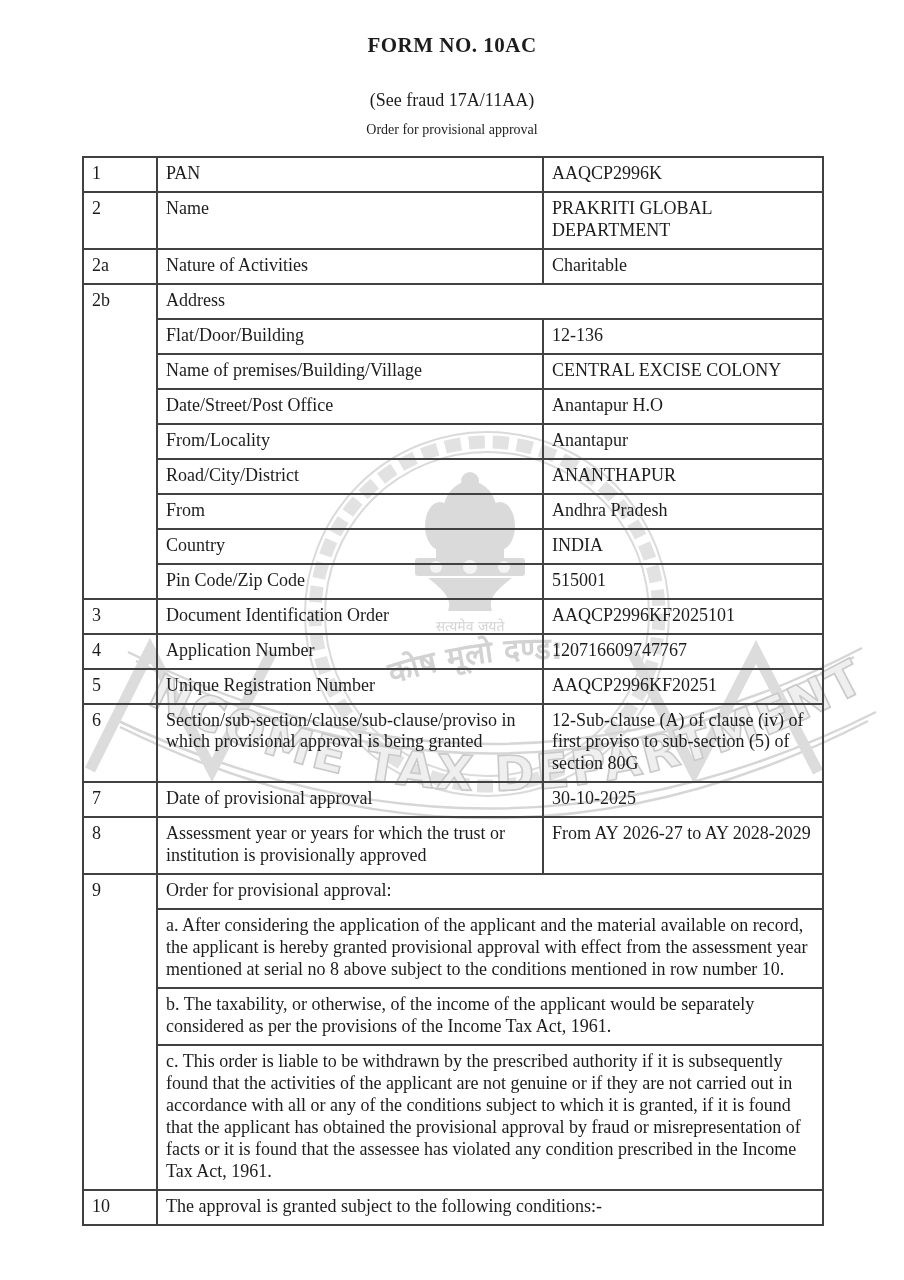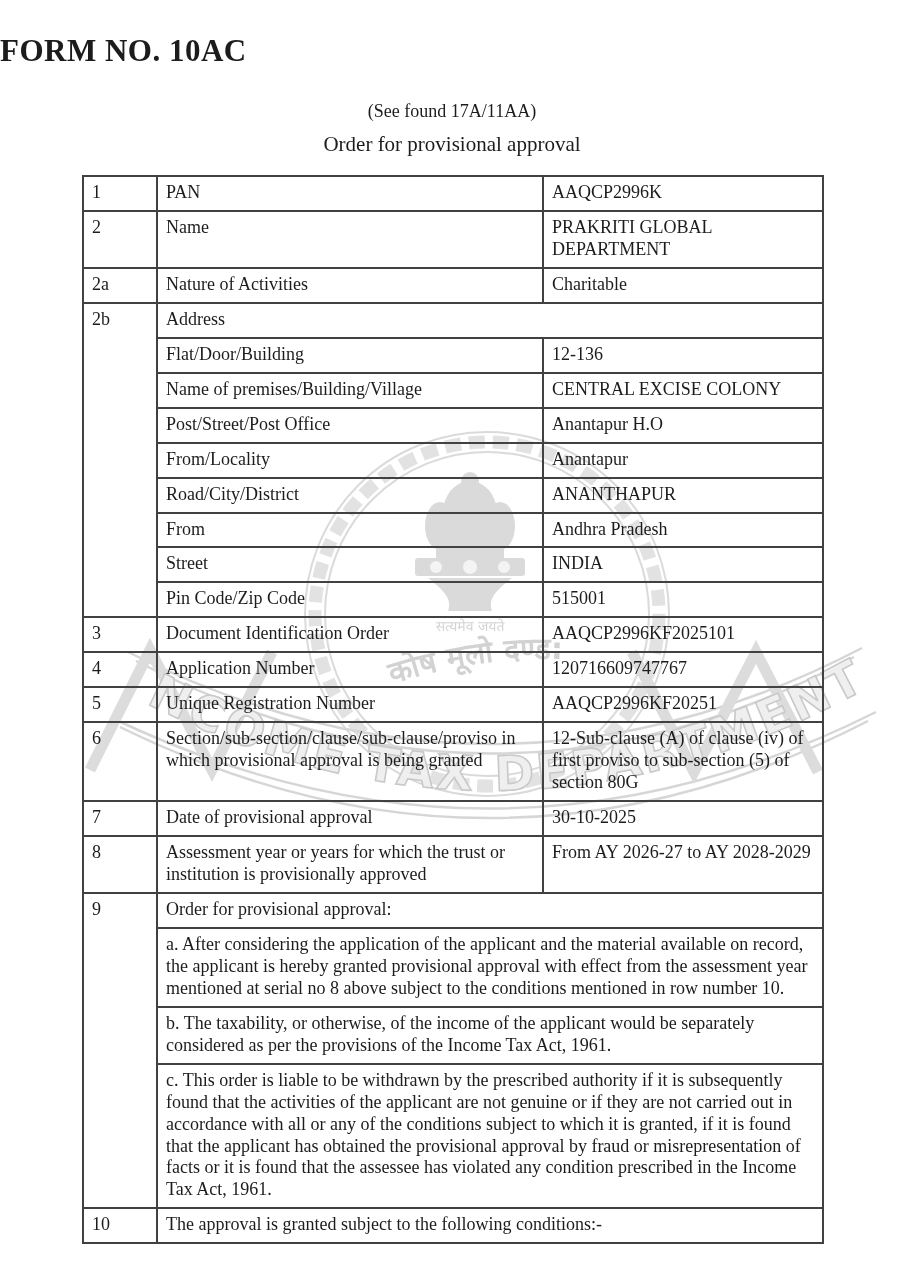--- a/index.html
+++ b/index.html
@@ -7,28 +7,28 @@
     width:904px;height:1280px;overflow:hidden;background:#ffffff;
     font-family:"Liberation Serif","DejaVu Serif",serif;color:#1c1c1c;
   }
   .page{position:relative;width:904px;height:1280px;}
   .watermark{
     position:absolute;left:0;top:0;width:904px;height:1280px;
     z-index:0;pointer-events:none;
   }
   .content{position:relative;z-index:1;}
   .form-title{
-    font-size:31px;font-weight:bold;letter-spacing:.5px;
+    text-align:center;font-size:21px;font-weight:bold;letter-spacing:.5px;
     margin:0;padding-top:34px;line-height:1.1;
   }
   .form-rule{
     text-align:center;font-size:18px;margin:34px 0 0 0;line-height:1.1;
   }
   .form-subtitle{
-    text-align:center;font-size:21px;margin:11px 0 0 0;line-height:1.1;
+    text-align:center;font-size:14px;margin:11px 0 0 0;line-height:1.1;
   }
   table.approval{
     margin:19px 0 0 82px;width:740px;table-layout:fixed;
     border-collapse:collapse;font-size:18px;line-height:1.22;
     background:transparent;
   }
   table.approval td{
     border:2px solid #414141;vertical-align:top;
     padding:5px 7px 6px 8px;background:transparent;
     word-wrap:break-word;
@@ -80,21 +80,21 @@
       <path d="M632 652 L694 772 L756 652 L818 772" stroke-width="11" stroke="#dcdcdc"></path>
     </g>
     <path id="wm-ribbon-path" d="M140 700 Q 497 884 856 694" fill="none"></path>
     <text class="ribbon-text" font-size="48" font-weight="bold" letter-spacing="3" fill="#efefef" stroke="#c9c9c9" stroke-width="1.6" text-anchor="middle">
       <textPath href="#wm-ribbon-path" startOffset="50%">INCOME TAX DEPARTMENT</textPath>
     </text>
   </svg>
 
   <div class="content">
     <h1 class="form-title">FORM NO. 10AC</h1>
-    <p class="form-rule">(See found 17A/11AA)</p>
+    <p class="form-rule">(See fraud 17A/11AA)</p>
     <p class="form-subtitle">Order for provisional approval</p>
 
     <table class="approval">
       <colgroup>
         <col class="c-sn">
           <col class="c-lbl">
           <col class="c-val">
       </colgroup>
       <tbody>
         <tr>
@@ -118,37 +118,37 @@
         </tr>
         <tr>
           <td class="lbl">Flat/Door/Building</td>
           <td class="val">12-136</td>
         </tr>
         <tr>
           <td class="lbl">Name of premises/Building/Village</td>
           <td class="val">CENTRAL EXCISE COLONY</td>
         </tr>
         <tr>
-          <td class="lbl">Post/Street/Post Office</td>
+          <td class="lbl">Date/Street/Post Office</td>
           <td class="val">Anantapur H.O</td>
         </tr>
         <tr>
           <td class="lbl">From/Locality</td>
           <td class="val">Anantapur</td>
         </tr>
         <tr>
           <td class="lbl">Road/City/District</td>
           <td class="val">ANANTHAPUR</td>
         </tr>
         <tr>
           <td class="lbl">From</td>
           <td class="val">Andhra Pradesh</td>
         </tr>
         <tr>
-          <td class="lbl">Street</td>
+          <td class="lbl">Country</td>
           <td class="val">INDIA</td>
         </tr>
         <tr>
           <td class="lbl">Pin Code/Zip Code</td>
           <td class="val">515001</td>
         </tr>
         <tr>
           <td class="sn">3</td>
           <td class="lbl">Document Identification Order</td>
           <td class="val">AAQCP2996KF2025101</td>

